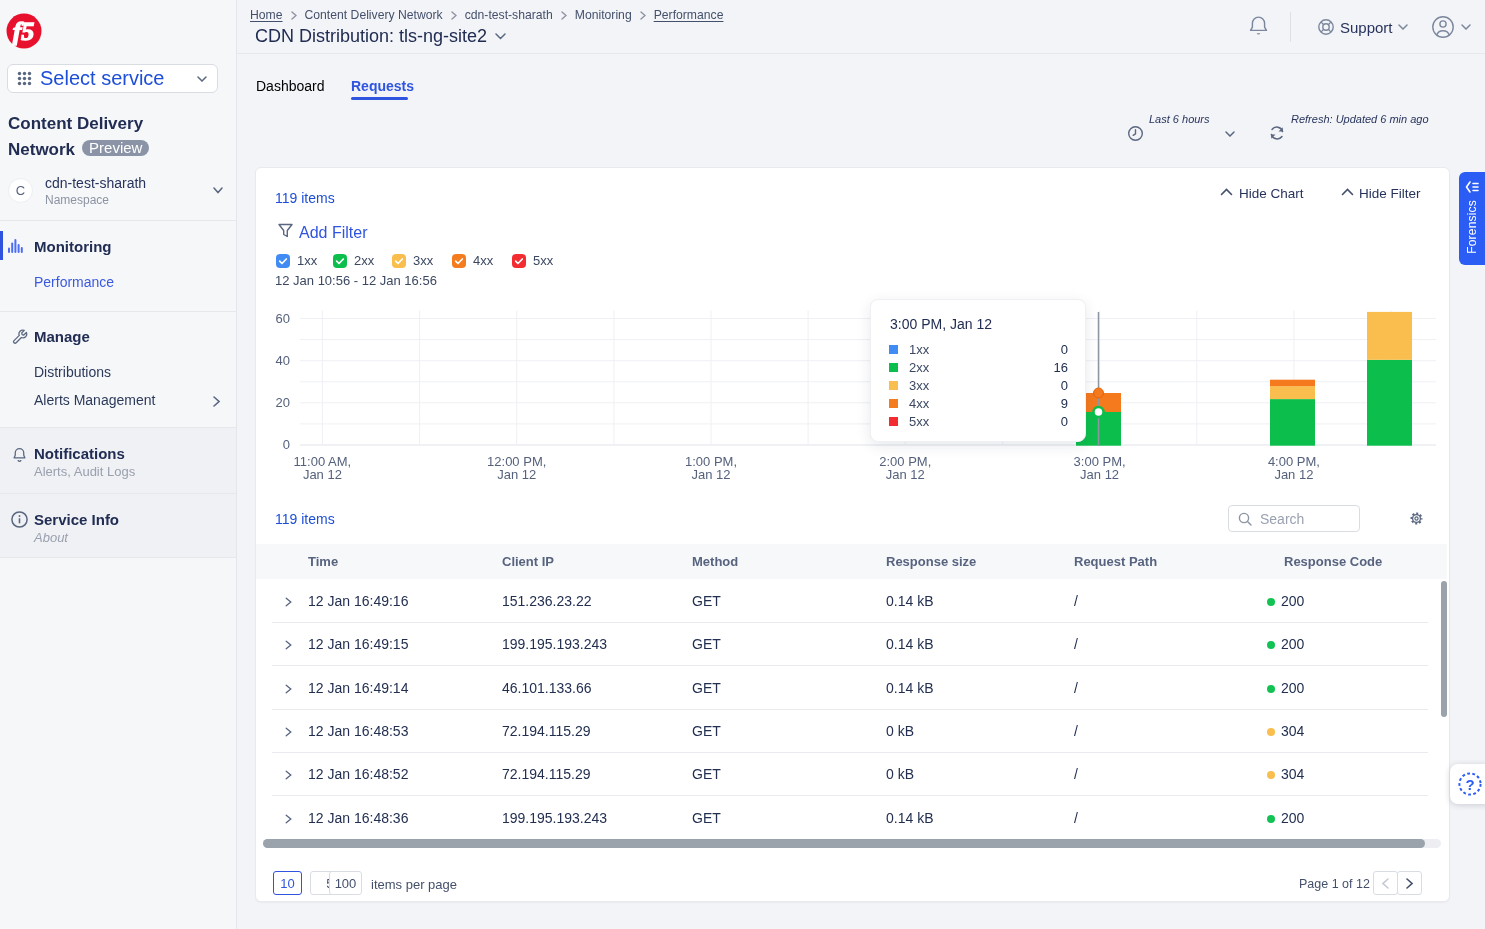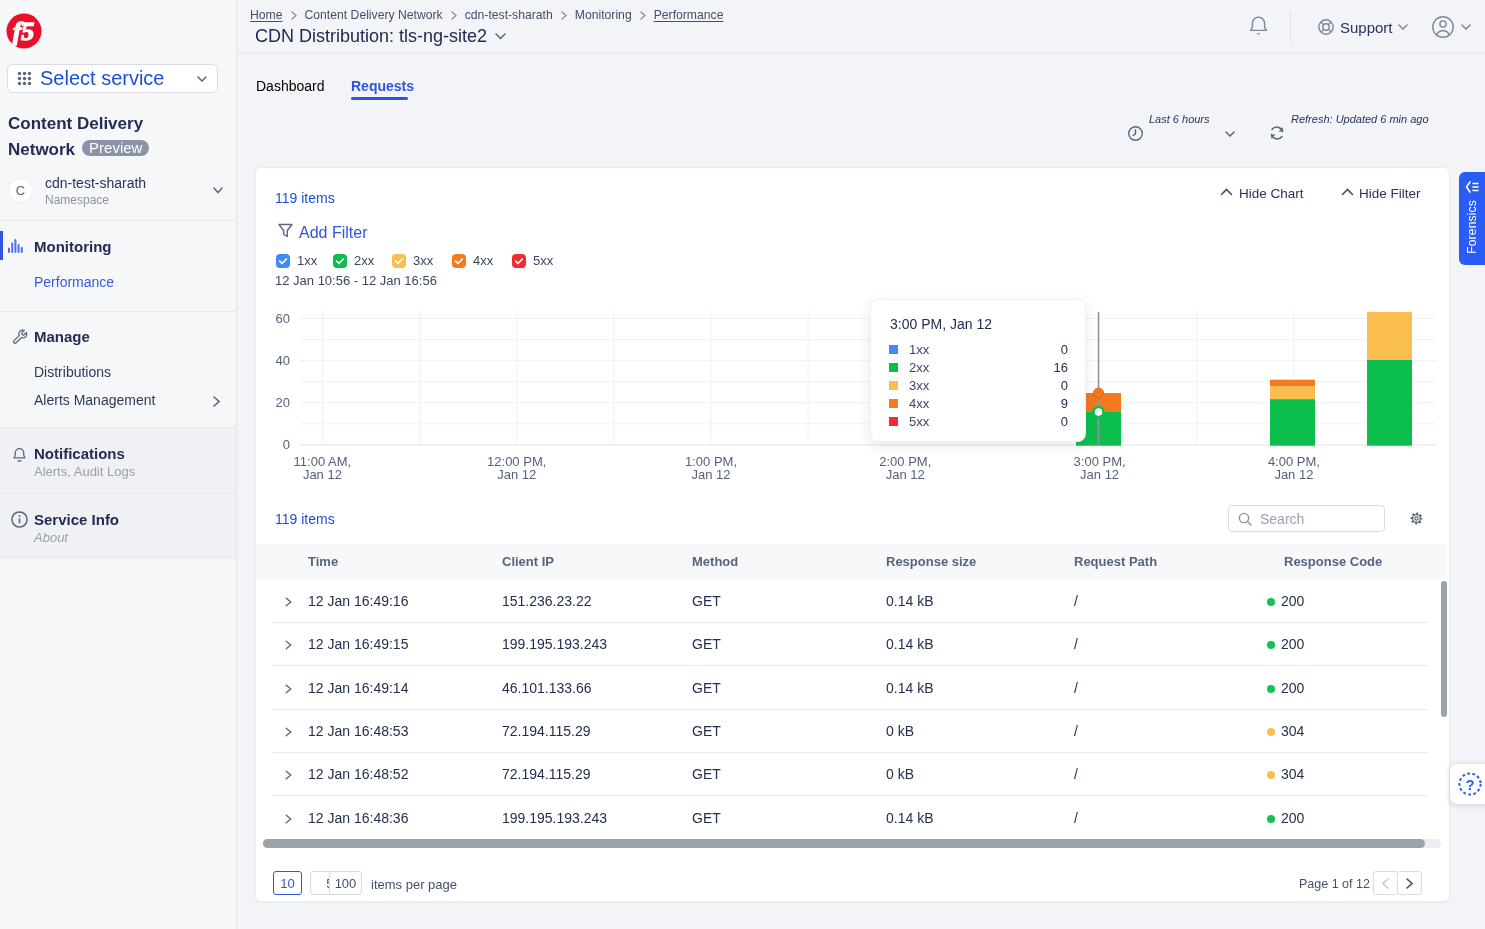--- a/index.html
+++ b/index.html
@@ -330,21 +330,21 @@
 <div id="tooltip">
   <div class="tt-title">3:00 PM, Jan 12</div>
   <div class="tt-row" style="top:40px"><span class="tt-sq" style="background:#418cf4"></span>1xx<span class="tt-val">0</span></div>
   <div class="tt-row" style="top:58px"><span class="tt-sq" style="background:#0cbf4c"></span>2xx<span class="tt-val">16</span></div>
   <div class="tt-row" style="top:76px"><span class="tt-sq" style="background:#f9be4d"></span>3xx<span class="tt-val">0</span></div>
   <div class="tt-row" style="top:94px"><span class="tt-sq" style="background:#f57c1e"></span>4xx<span class="tt-val">9</span></div>
   <div class="tt-row" style="top:112px"><span class="tt-sq" style="background:#f22c31"></span>5xx<span class="tt-val">0</span></div>
 </div>
 
 <div class="abs gray-items" style="left:275px; top:511px;">119 items</div>
-<div class="abs" style="left:1228px; top:505px; width:157px; height:27px; background:#fff; border:1px solid #d9dde3; border-radius:4px;">
+<div class="abs" style="left:1228px; top:505px; width:132px; height:27px; background:#fff; border:1px solid #d9dde3; border-radius:4px;">
   <svg class="abs" style="left:9px; top:6px" width="14" height="14" viewBox="0 0 14 14">
       <circle cx="6" cy="6" r="4.6" fill="none" stroke="#8c93a3" stroke-width="1.4"></circle>
       <path d="M9.5 9.5 L13 13" stroke="#8c93a3" stroke-width="1.4" stroke-linecap="round"></path>
     </svg>
   <span class="abs" style="left:31px; top:5px; font-size:14px; color:#9aa1b0;">Search</span>
 </div>
 <svg class="abs" style="left:1409px; top:511px" width="15" height="15" viewBox="0 0 20 20">
   <circle cx="10" cy="10" r="6.7" fill="none" stroke="#5a6780" stroke-width="2.6" stroke-dasharray="2.7 2.55" stroke-dashoffset="1.2"></circle>
   <circle cx="10" cy="10" r="5.2" fill="none" stroke="#5a6780" stroke-width="1.8"></circle>
   <circle cx="10" cy="10" r="2.1" fill="none" stroke="#5a6780" stroke-width="1.6"></circle>

